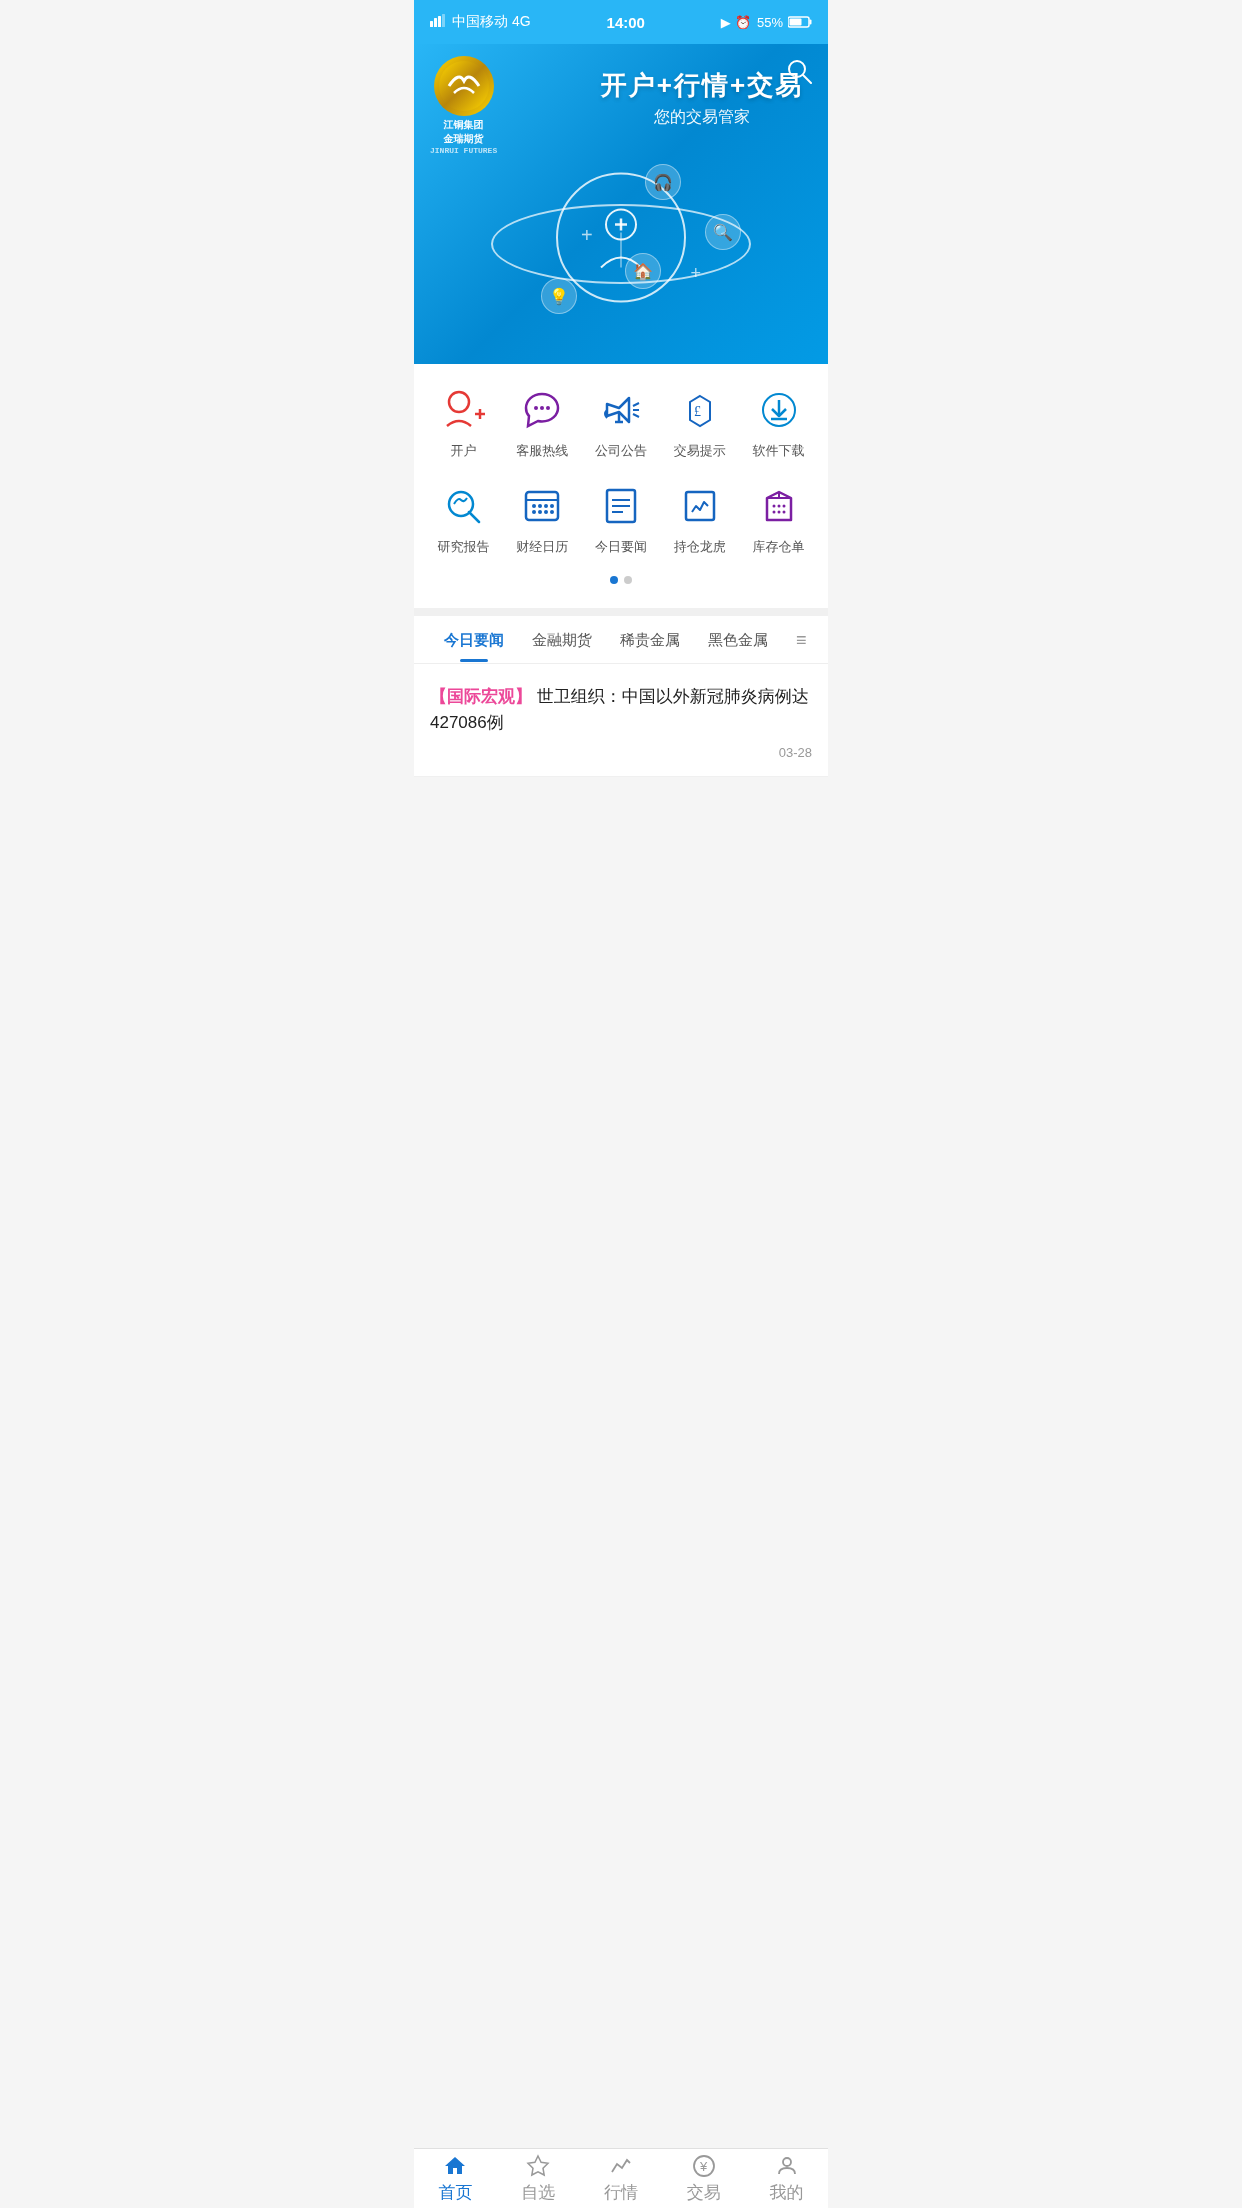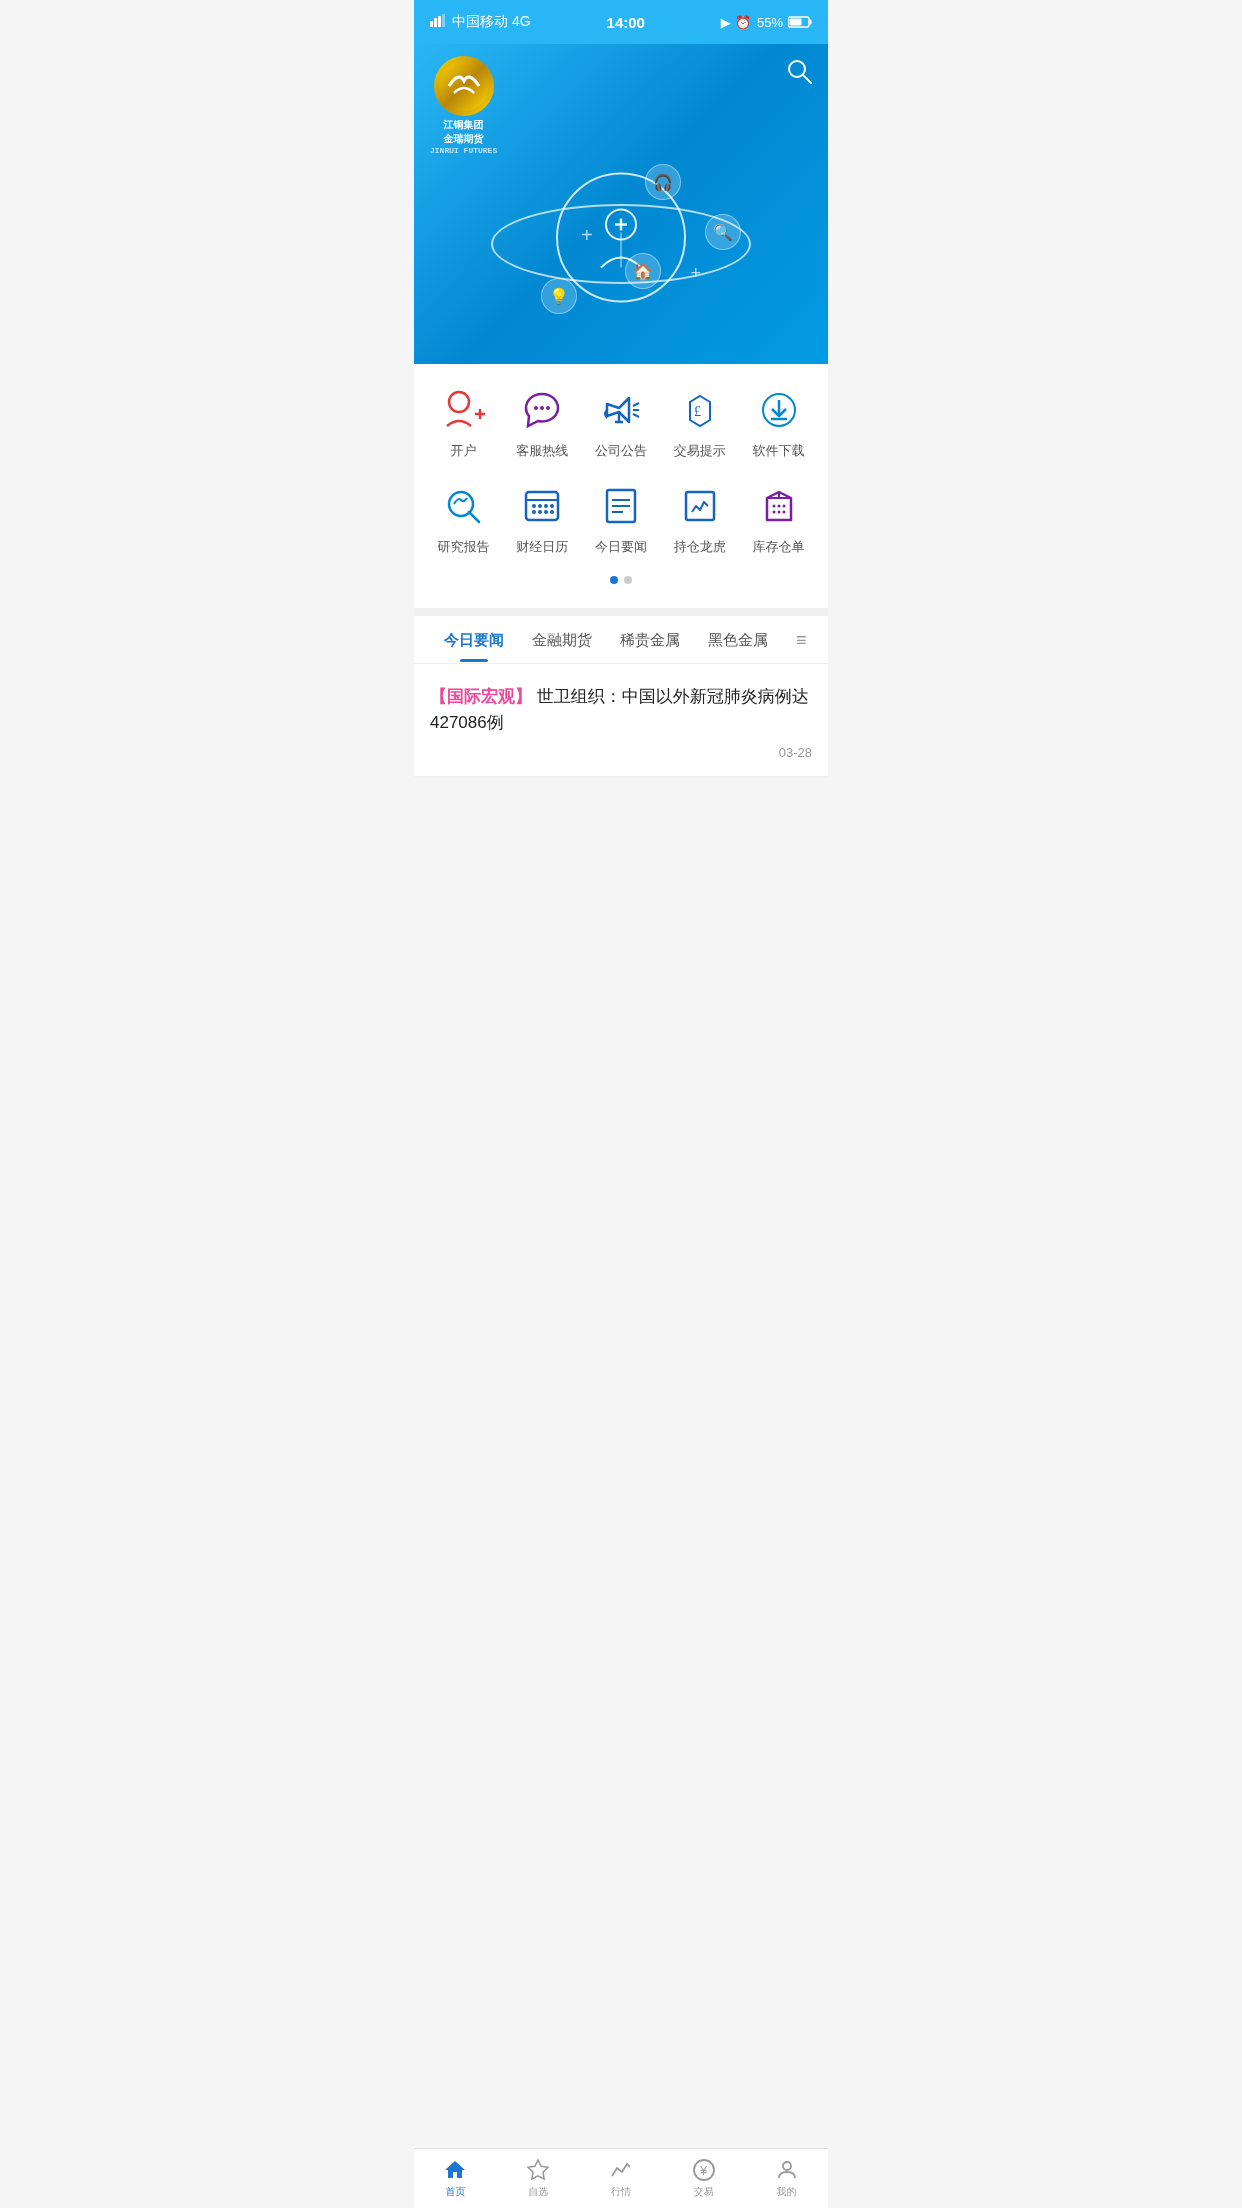--- a/index.html
+++ b/index.html
@@ -274,21 +274,21 @@
       justify-content: center;
       cursor: pointer;
       gap: 3px;
     }
     .nav-icon {
       font-size: 22px;
       color: #999;
     }
     .nav-icon.active { color: #1976d2; }
     .nav-label {
-      font-size: 10px;
+      font-size: 17px;
       color: #999;
     }
     .nav-label.active { color: #1976d2; }
 
     .content-area { padding-bottom: 70px; }
 
     
     svg { display: block; }
   </style>
 </head>
@@ -347,20 +347,24 @@
         <path d="M15 32 Q25 22 35 32" stroke="#fff" stroke-width="2.5" fill="none"></path>
       </svg>
     </div>
     <div class="logo-text-small">
       <div style="color:rgba(255,255,255,0.95);font-size:10px;">江铜集团</div>
       <div style="color:rgba(255,255,255,0.95);font-size:10px;font-weight:bold;">金瑞期货</div>
       <div style="color:rgba(255,255,255,0.7);font-size:8px;">JINRUI FUTURES</div>
     </div>
   </div>
 
+  <div class="banner-title-area">
+    <div class="banner-title">开户+行情+交易</div>
+    <div class="banner-subtitle">您的交易管家</div>
+  </div>
 
   <div class="planet-container">
 
     <div class="planet-ring"></div>
 
     <div class="planet-circle">
       <svg width="60" height="70" viewBox="0 0 60 70" fill="none">
         <circle cx="30" cy="22" r="15" stroke="rgba(255,255,255,0.9)" stroke-width="2"></circle>
         <path d="M10 65 Q30 45 50 65" stroke="rgba(255,255,255,0.9)" stroke-width="2"></path>
         <line x1="30" y1="30" x2="30" y2="65" stroke="rgba(255,255,255,0.5)" stroke-width="1.5"></line>

